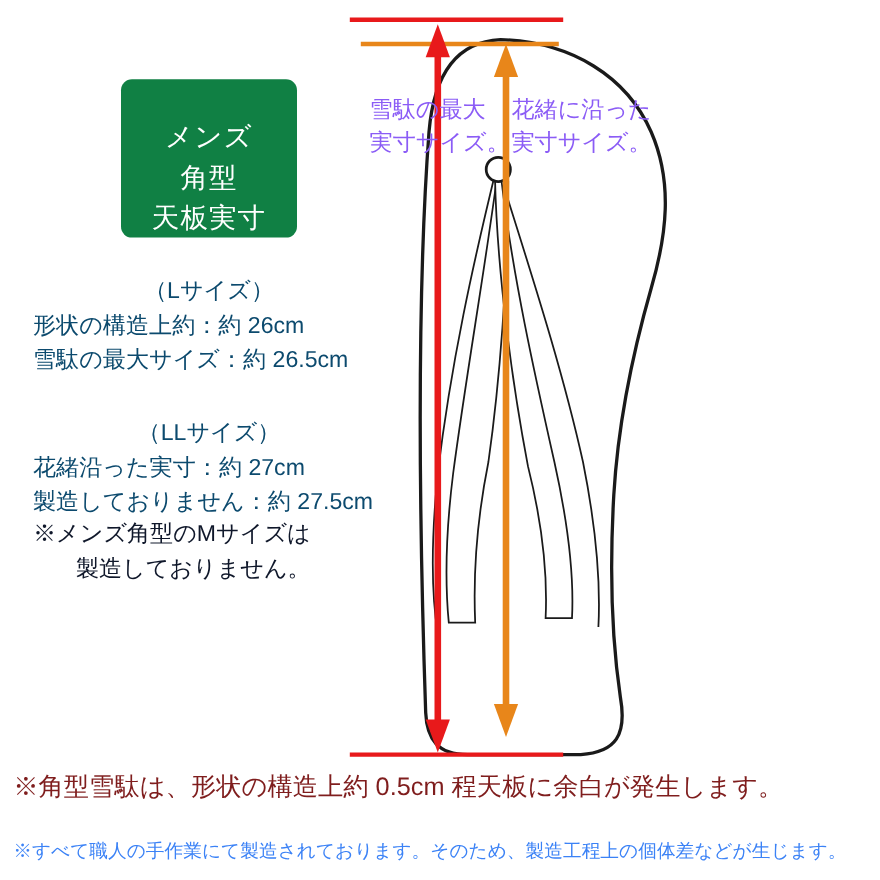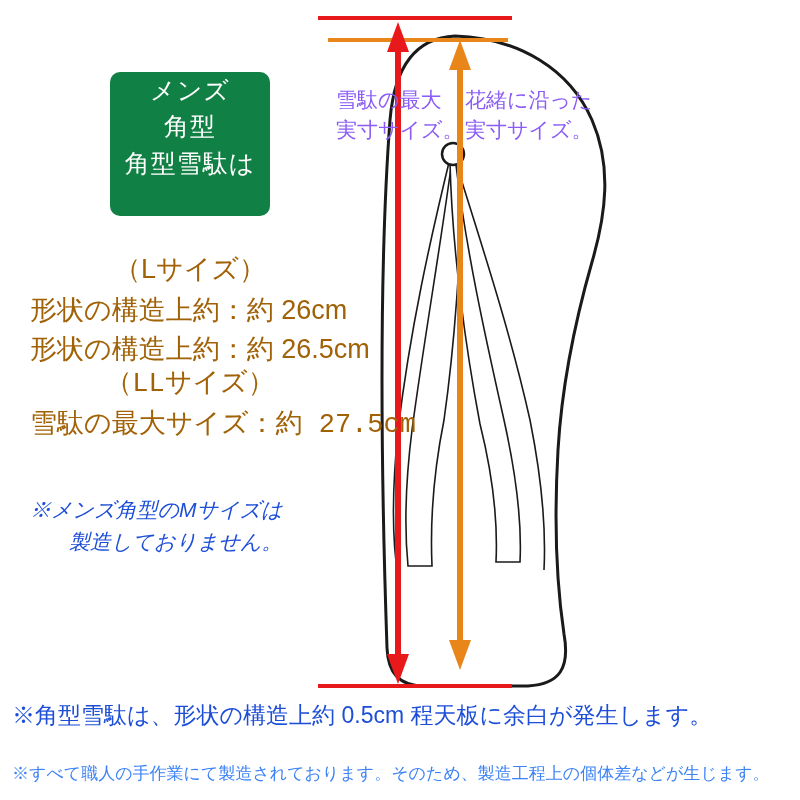--- a/index.html
+++ b/index.html
@@ -21,71 +21,70 @@
     position: absolute;
     left: 110px;
     top: 72px;
     width: 160px;
     height: 144px;
     background: #108044;
     border-radius: 10px;
     display: flex;
     flex-direction: column;
     align-items: center;
-    justify-content: flex-start;
+    justify-content: flex-end;
     color: #ffffff;
     font-size: 25px;
     line-height: 1.45;
     letter-spacing: 1px;
   }
   .badge div { white-space: nowrap; }
 
   .spec-block {
     position: absolute;
     left: 30px;
-    color: #a16207;
-    font-size: 27px;
+    color: #0c4a6e;
+    font-size: 21px;
     line-height: 1.45;
     white-space: nowrap;
   }
   .spec-block .title {
     text-align: center;
     margin-bottom: 2px;
   }
   #spec-l { top: 250px; width: 320px; }
-  #spec-ll { top: 365px; width: 320px; font-family: Liberation Mono, monospace; }
+  #spec-ll { top: 379px; width: 320px; }
 
   .note-block {
     position: absolute;
     left: 30px;
-    top: 494px;
-    color: #1d4ed8;
+    top: 470px;
+    color: #0f172a;
     font-size: 21px;
     line-height: 1.5;
     white-space: nowrap;
-    font-style: italic;
   }
   .note-block .indent { padding-left: 22px; text-align: right; }
 
   .callout {
     position: absolute;
     color: #8b5cf6;
     font-size: 21px;
     line-height: 1.45;
     white-space: nowrap;
   }
   #callout-max { left: 336px; top: 85px; }
   #callout-hanao { left: 465px; top: 85px; }
 
   .footer-main {
     position: absolute;
     left: 12px;
     top: 700px;
     width: 780px;
-    color: #1d4ed8;
+    color: #7f1d1d;
     font-size: 23px;
     white-space: nowrap;
   }
   .footer-sub {
     position: absolute;
     left: 12px;
     top: 762px;
     width: 780px;
     color: #3b82f6;
     font-size: 17px;
@@ -157,32 +156,33 @@
     <g>
       <line x1="460" y1="58" x2="460" y2="652" stroke="#e8861a" stroke-width="6"></line>
       <polygon points="460,40 449,70 471,70" fill="#e8861a"></polygon>
       <polygon points="460,670 449,640 471,640" fill="#e8861a"></polygon>
     </g>
   </svg>
 
   <div class="badge">
     <div>メンズ</div>
     <div>角型</div>
-    <div>角型雪駄は</div>
+    <div>天板実寸</div>
   </div>
 
   <div class="spec-block" id="spec-l">
     <div class="title">（Lサイズ）</div>
     <div>形状の構造上約：約 26cm</div>
-    <div>形状の構造上約：約 26.5cm</div>
+    <div>雪駄の最大サイズ：約 26.5cm</div>
   </div>
 
   <div class="spec-block" id="spec-ll">
     <div class="title">（LLサイズ）</div>
-    <div>雪駄の最大サイズ：約 27.5cm</div>
+    <div>花緒沿った実寸：約 27cm</div>
+    <div>製造しておりません：約 27.5cm</div>
   </div>
 
   <div class="note-block">
     <div>※メンズ角型のMサイズは</div>
     <div class="indent">製造しておりません。</div>
   </div>
 
   <div class="callout" id="callout-max">
     <div>雪駄の最大</div>
     <div>実寸サイズ。</div>

